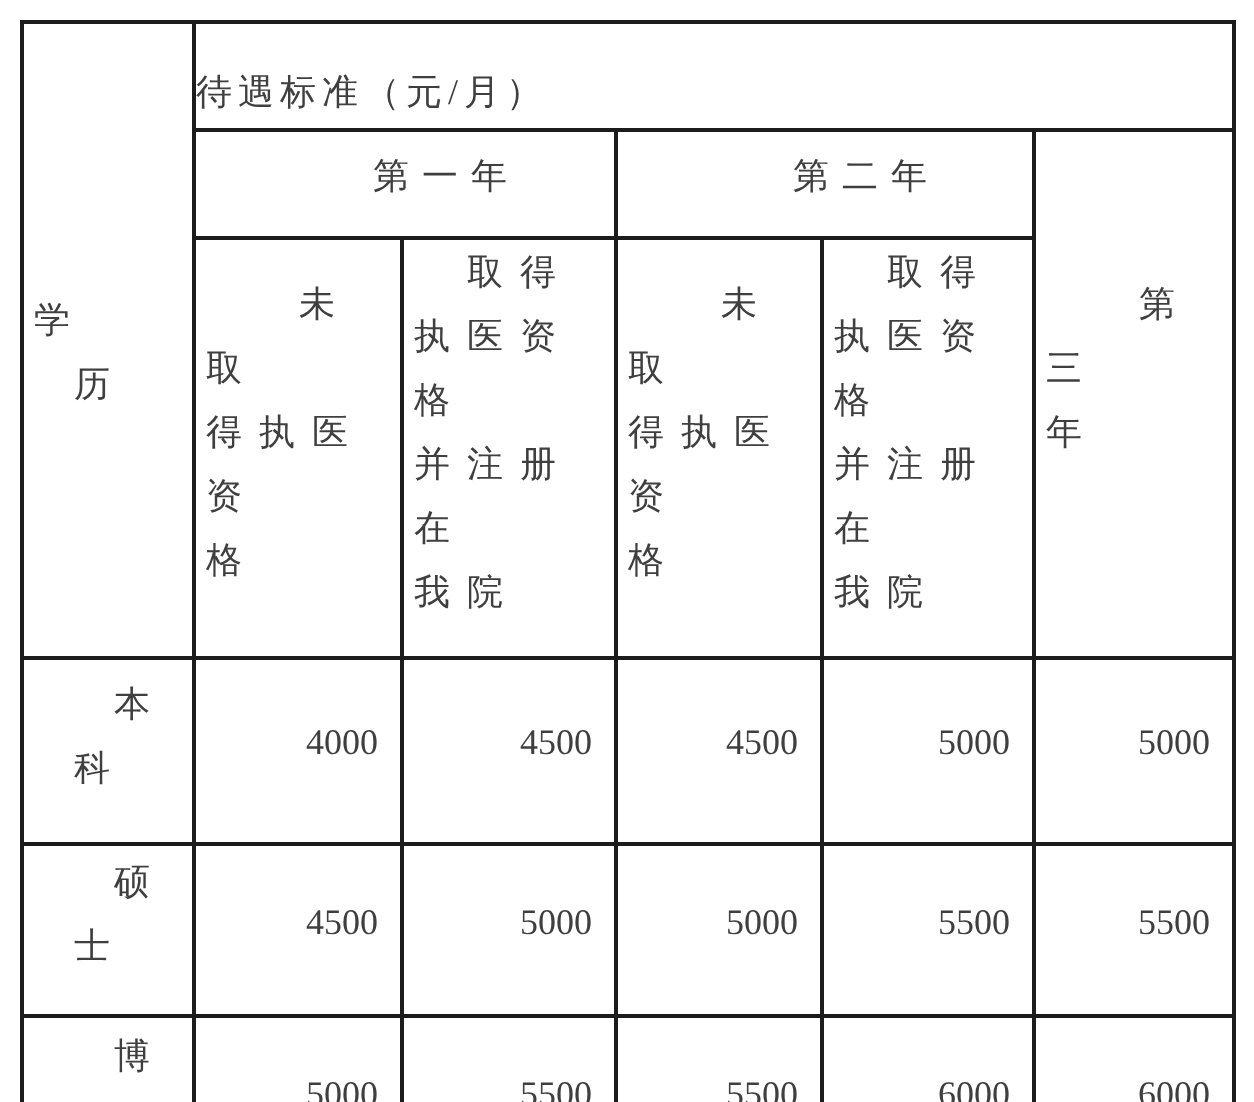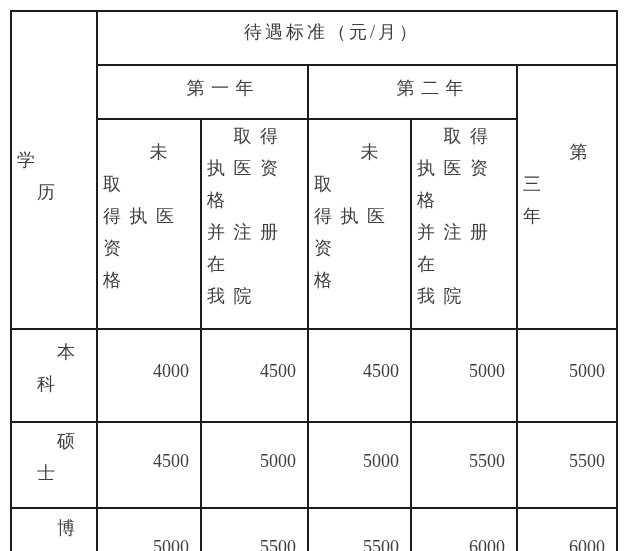--- a/index.html
+++ b/index.html
@@ -43,22 +43,22 @@
     white-space: pre-line;
     line-height: 32px;
     text-align: left;
     vertical-align: middle;
     padding: 0 5px 16px 5px;
     letter-spacing: 2px;
   }
   .c-corner { padding-bottom: 20px; }
   .c-title {
     vertical-align: top;
-    text-align: center;
-    padding: 5px 50px 0 0;
+    text-align: left;
+    padding: 19px 50px 0 0;
     letter-spacing: 3px;
     line-height: 30px;
   }
   .c-year {
     vertical-align: top;
     text-align: center;
     padding-top: 10px;
     text-indent: 2em;
     letter-spacing: 1px;
     margin-left: 39px;

